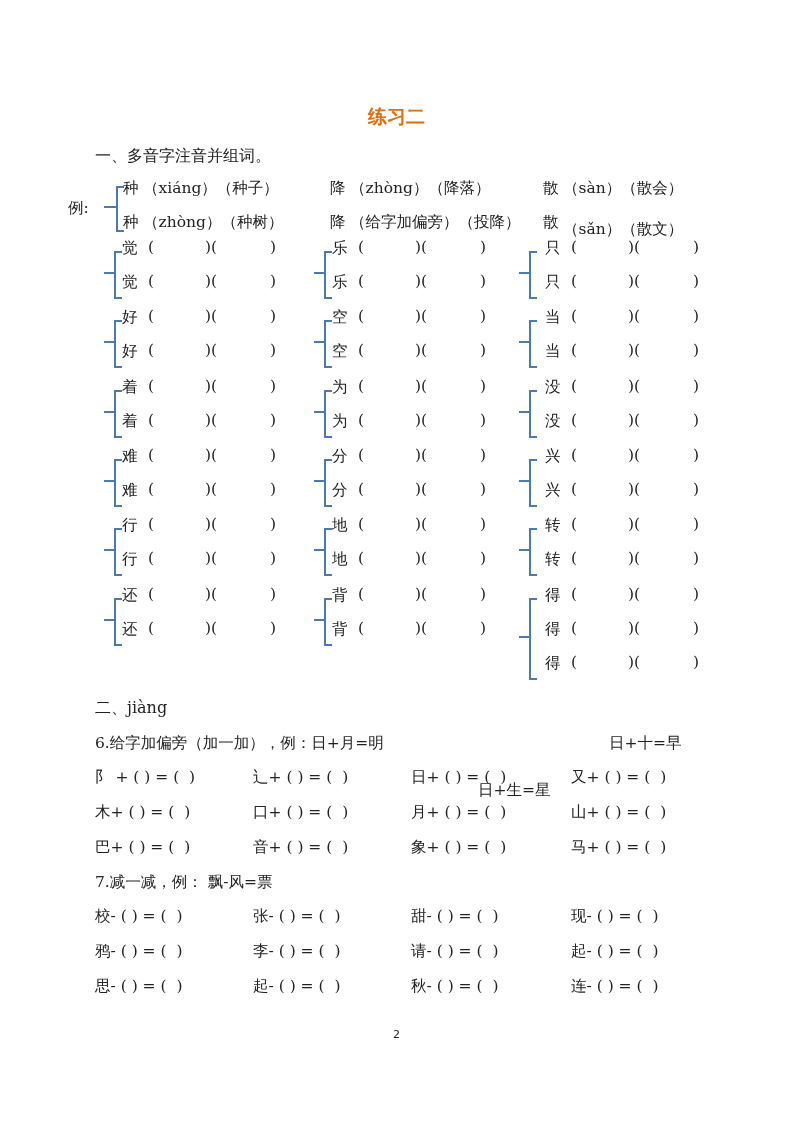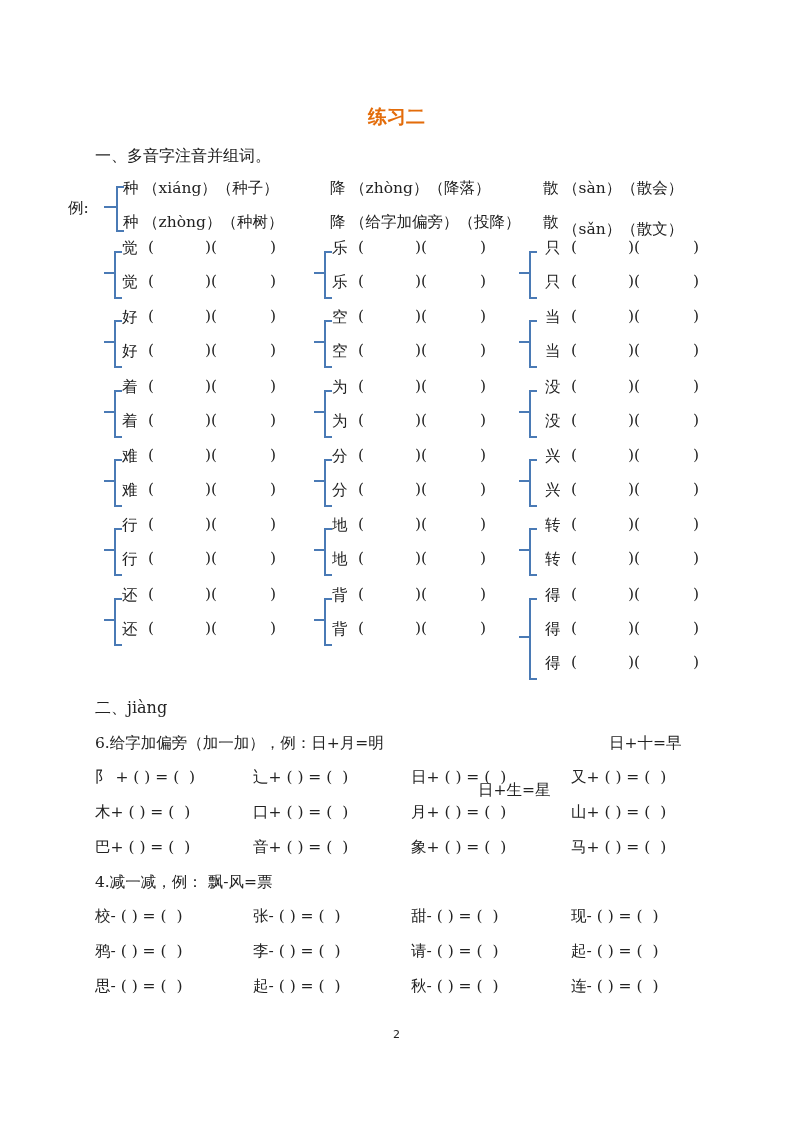--- a/index.html
+++ b/index.html
@@ -240,21 +240,21 @@
     <div class="abs txt" style="left: 95px; top: 802px;">木+ ( ) = (  )</div>
     <div class="abs txt" style="left: 253px; top: 802px;">口+ ( ) = (  )</div>
     <div class="abs txt" style="left: 411px; top: 802px;">月+ ( ) = (  )</div>
     <div class="abs txt" style="left: 571px; top: 802px;">山+ ( ) = (  )</div>
     <div class="abs txt" style="left: 95px; top: 837px;">巴+ ( ) = (  )</div>
     <div class="abs txt" style="left: 253px; top: 837px;">音+ ( ) = (  )</div>
     <div class="abs txt" style="left: 411px; top: 837px;">象+ ( ) = (  )</div>
     <div class="abs txt" style="left: 571px; top: 837px;">马+ ( ) = (  )</div>
   </div>
 
-<div class="abs txt" style="left:95px;top:872px;">4.减一减，例： 飘-风=票</div>
+<div class="abs txt" style="left:95px;top:872px;">7.减一减，例： 飘-风=票</div>
 <div id="part2rows">
     <div class="abs txt" style="left: 95px; top: 906px;">校- ( ) = (  )</div>
     <div class="abs txt" style="left: 253px; top: 906px;">张- ( ) = (  )</div>
     <div class="abs txt" style="left: 411px; top: 906px;">甜- ( ) = (  )</div>
     <div class="abs txt" style="left: 571px; top: 906px;">现- ( ) = (  )</div>
     <div class="abs txt" style="left: 95px; top: 941px;">鸦- ( ) = (  )</div>
     <div class="abs txt" style="left: 253px; top: 941px;">李- ( ) = (  )</div>
     <div class="abs txt" style="left: 411px; top: 941px;">请- ( ) = (  )</div>
     <div class="abs txt" style="left: 571px; top: 941px;">起- ( ) = (  )</div>
     <div class="abs txt" style="left: 95px; top: 976px;">思- ( ) = (  )</div>

